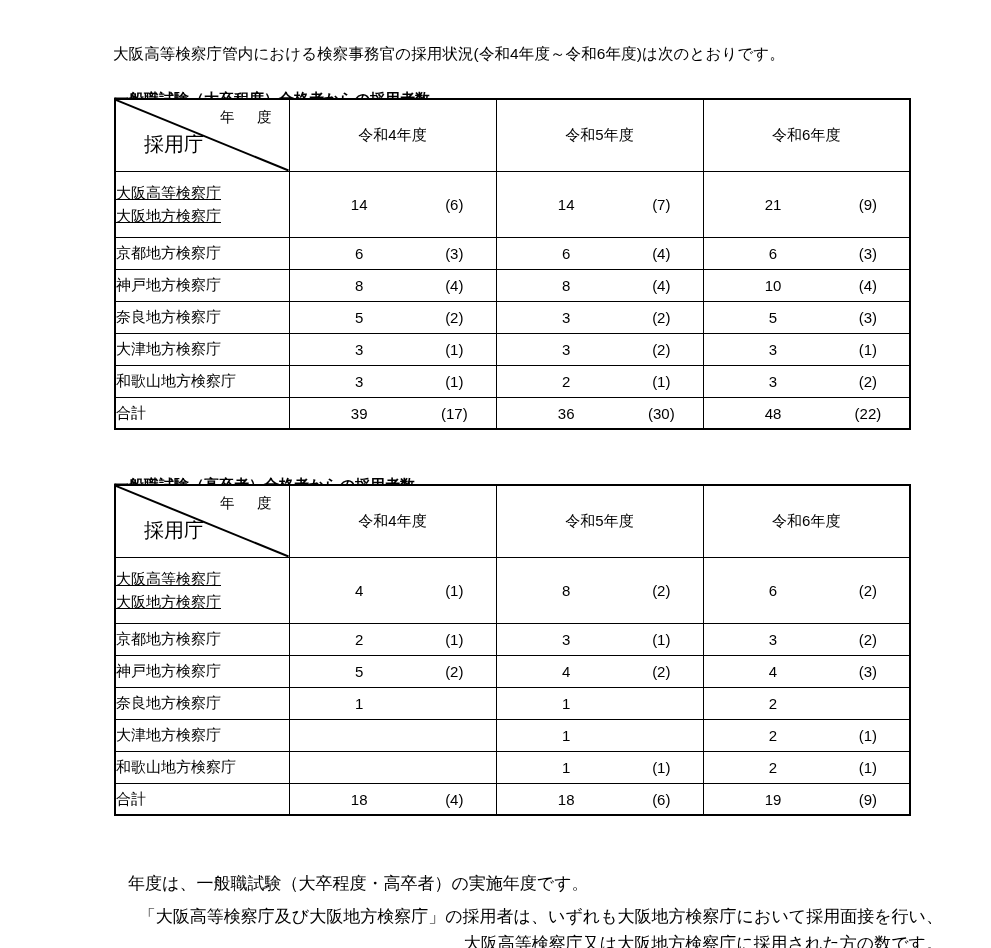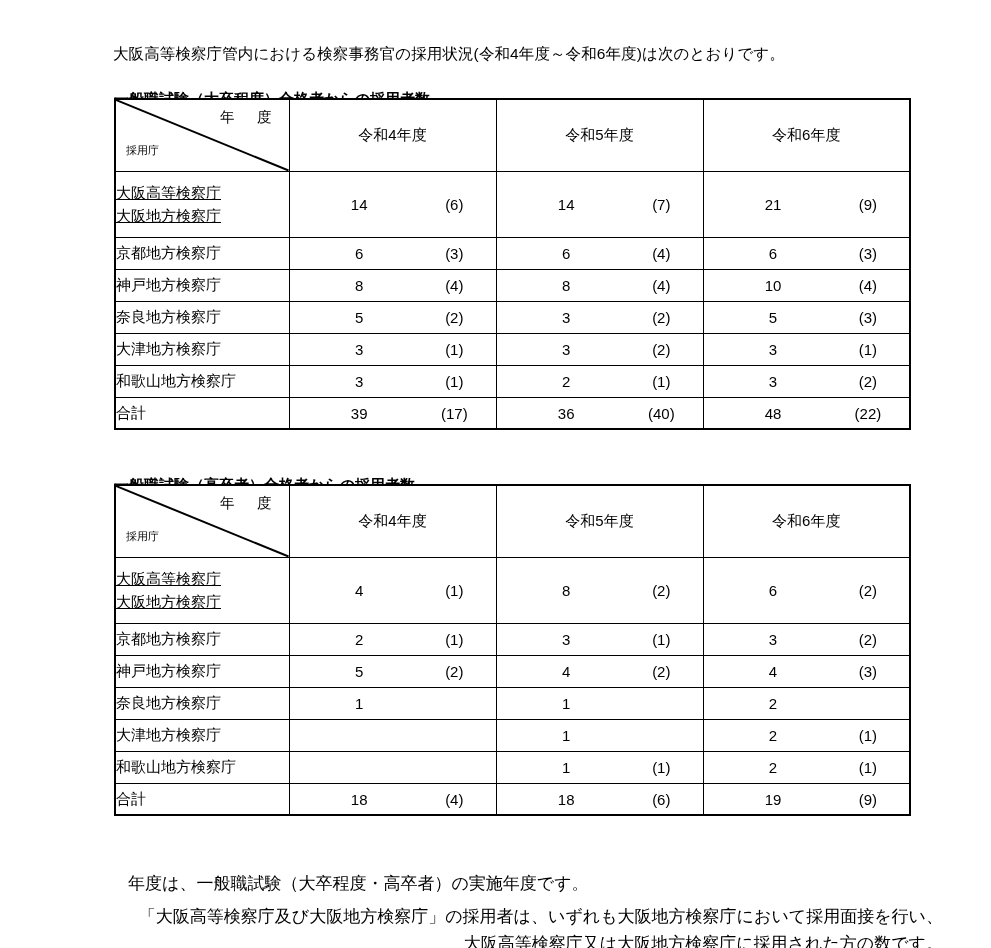--- a/index.html
+++ b/index.html
@@ -86,23 +86,23 @@
   .hdr-corner .lbl-year {
     position: absolute;
     right: 13px;
     top: 8px;
     font-size: 14.5px;
     letter-spacing: 4px;
     white-space: nowrap;
   }
   .hdr-corner .lbl-agency {
     position: absolute;
-    left: 10px;
+    left: 28px;
     bottom: 13px;
-    font-size: 11px;
+    font-size: 20px;
     white-space: nowrap;
   }
   .hdr-year {
     text-align: center;
     font-size: 15px;
   }
 
   
   .agency {
     padding-left: 7px;
@@ -335,21 +335,21 @@
         <td class="agency">合計</td>
         <td class="valcell">
             <span class="valwrap">
           <span class="num">39</span>
           <span class="paren">(17)</span>
             </span>
           </td>
         <td class="valcell">
             <span class="valwrap">
           <span class="num">36</span>
-          <span class="paren">(40)</span>
+          <span class="paren">(30)</span>
             </span>
           </td>
         <td class="valcell">
             <span class="valwrap">
           <span class="num">48</span>
           <span class="paren">(22)</span>
             </span>
           </td>
       </tr>
     </tbody>

